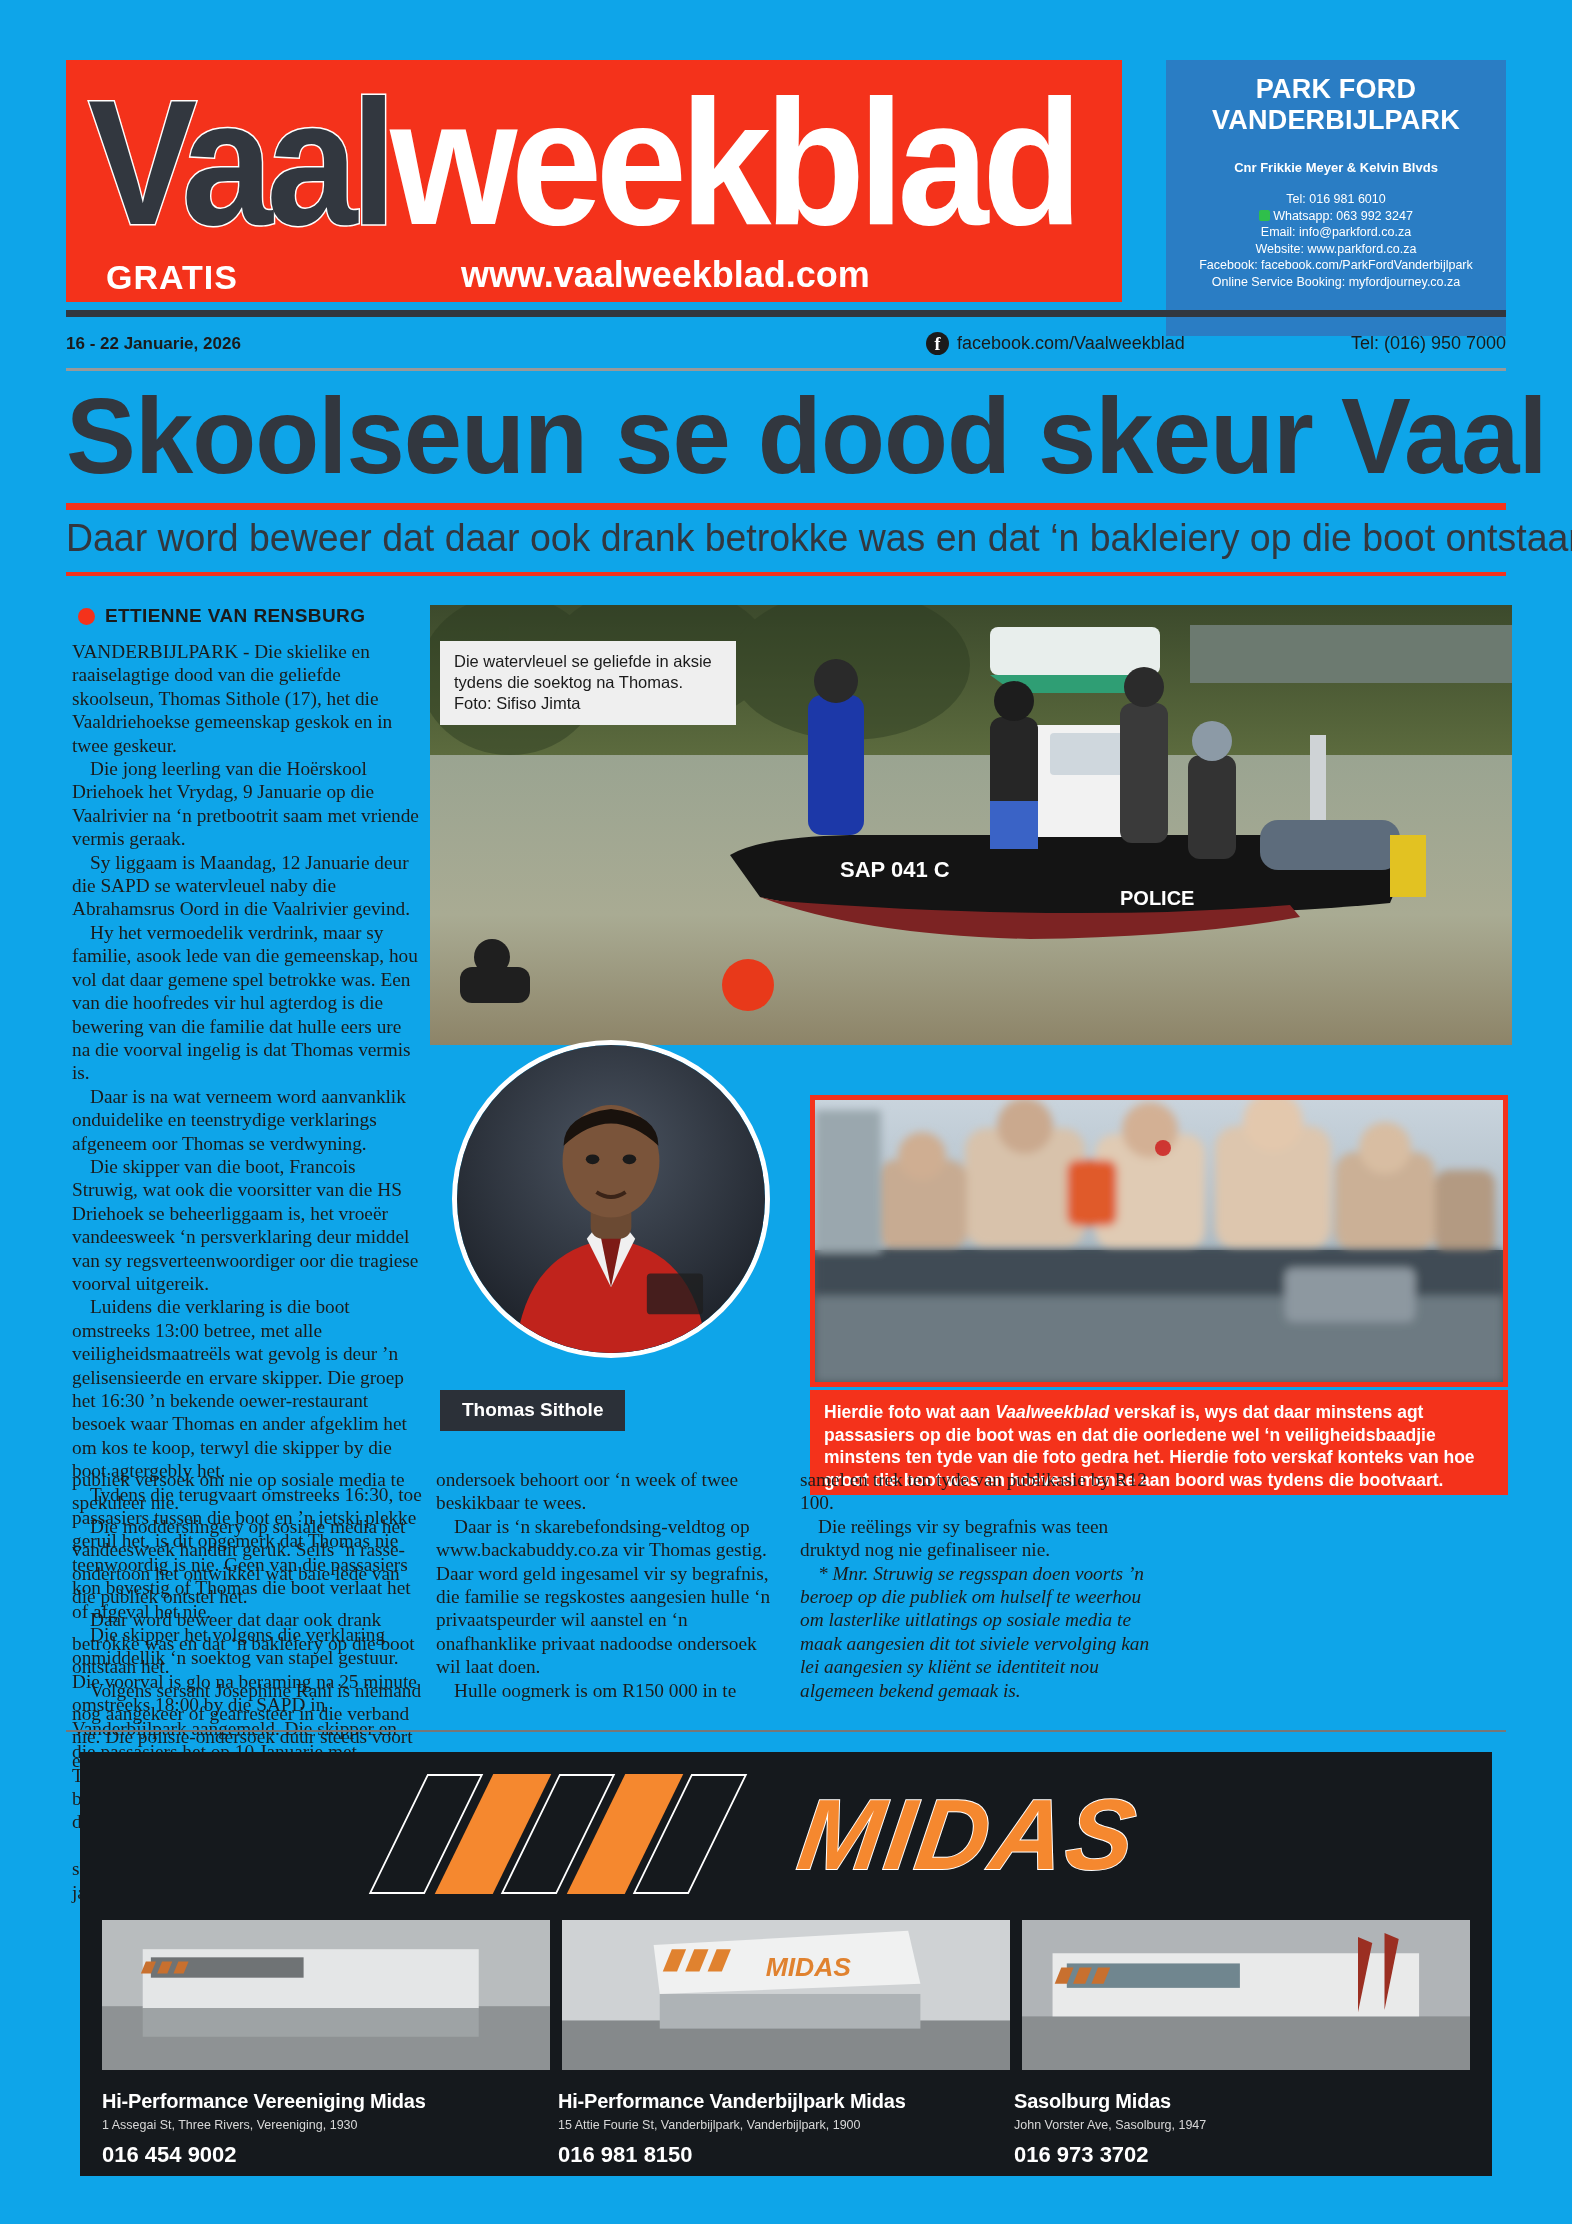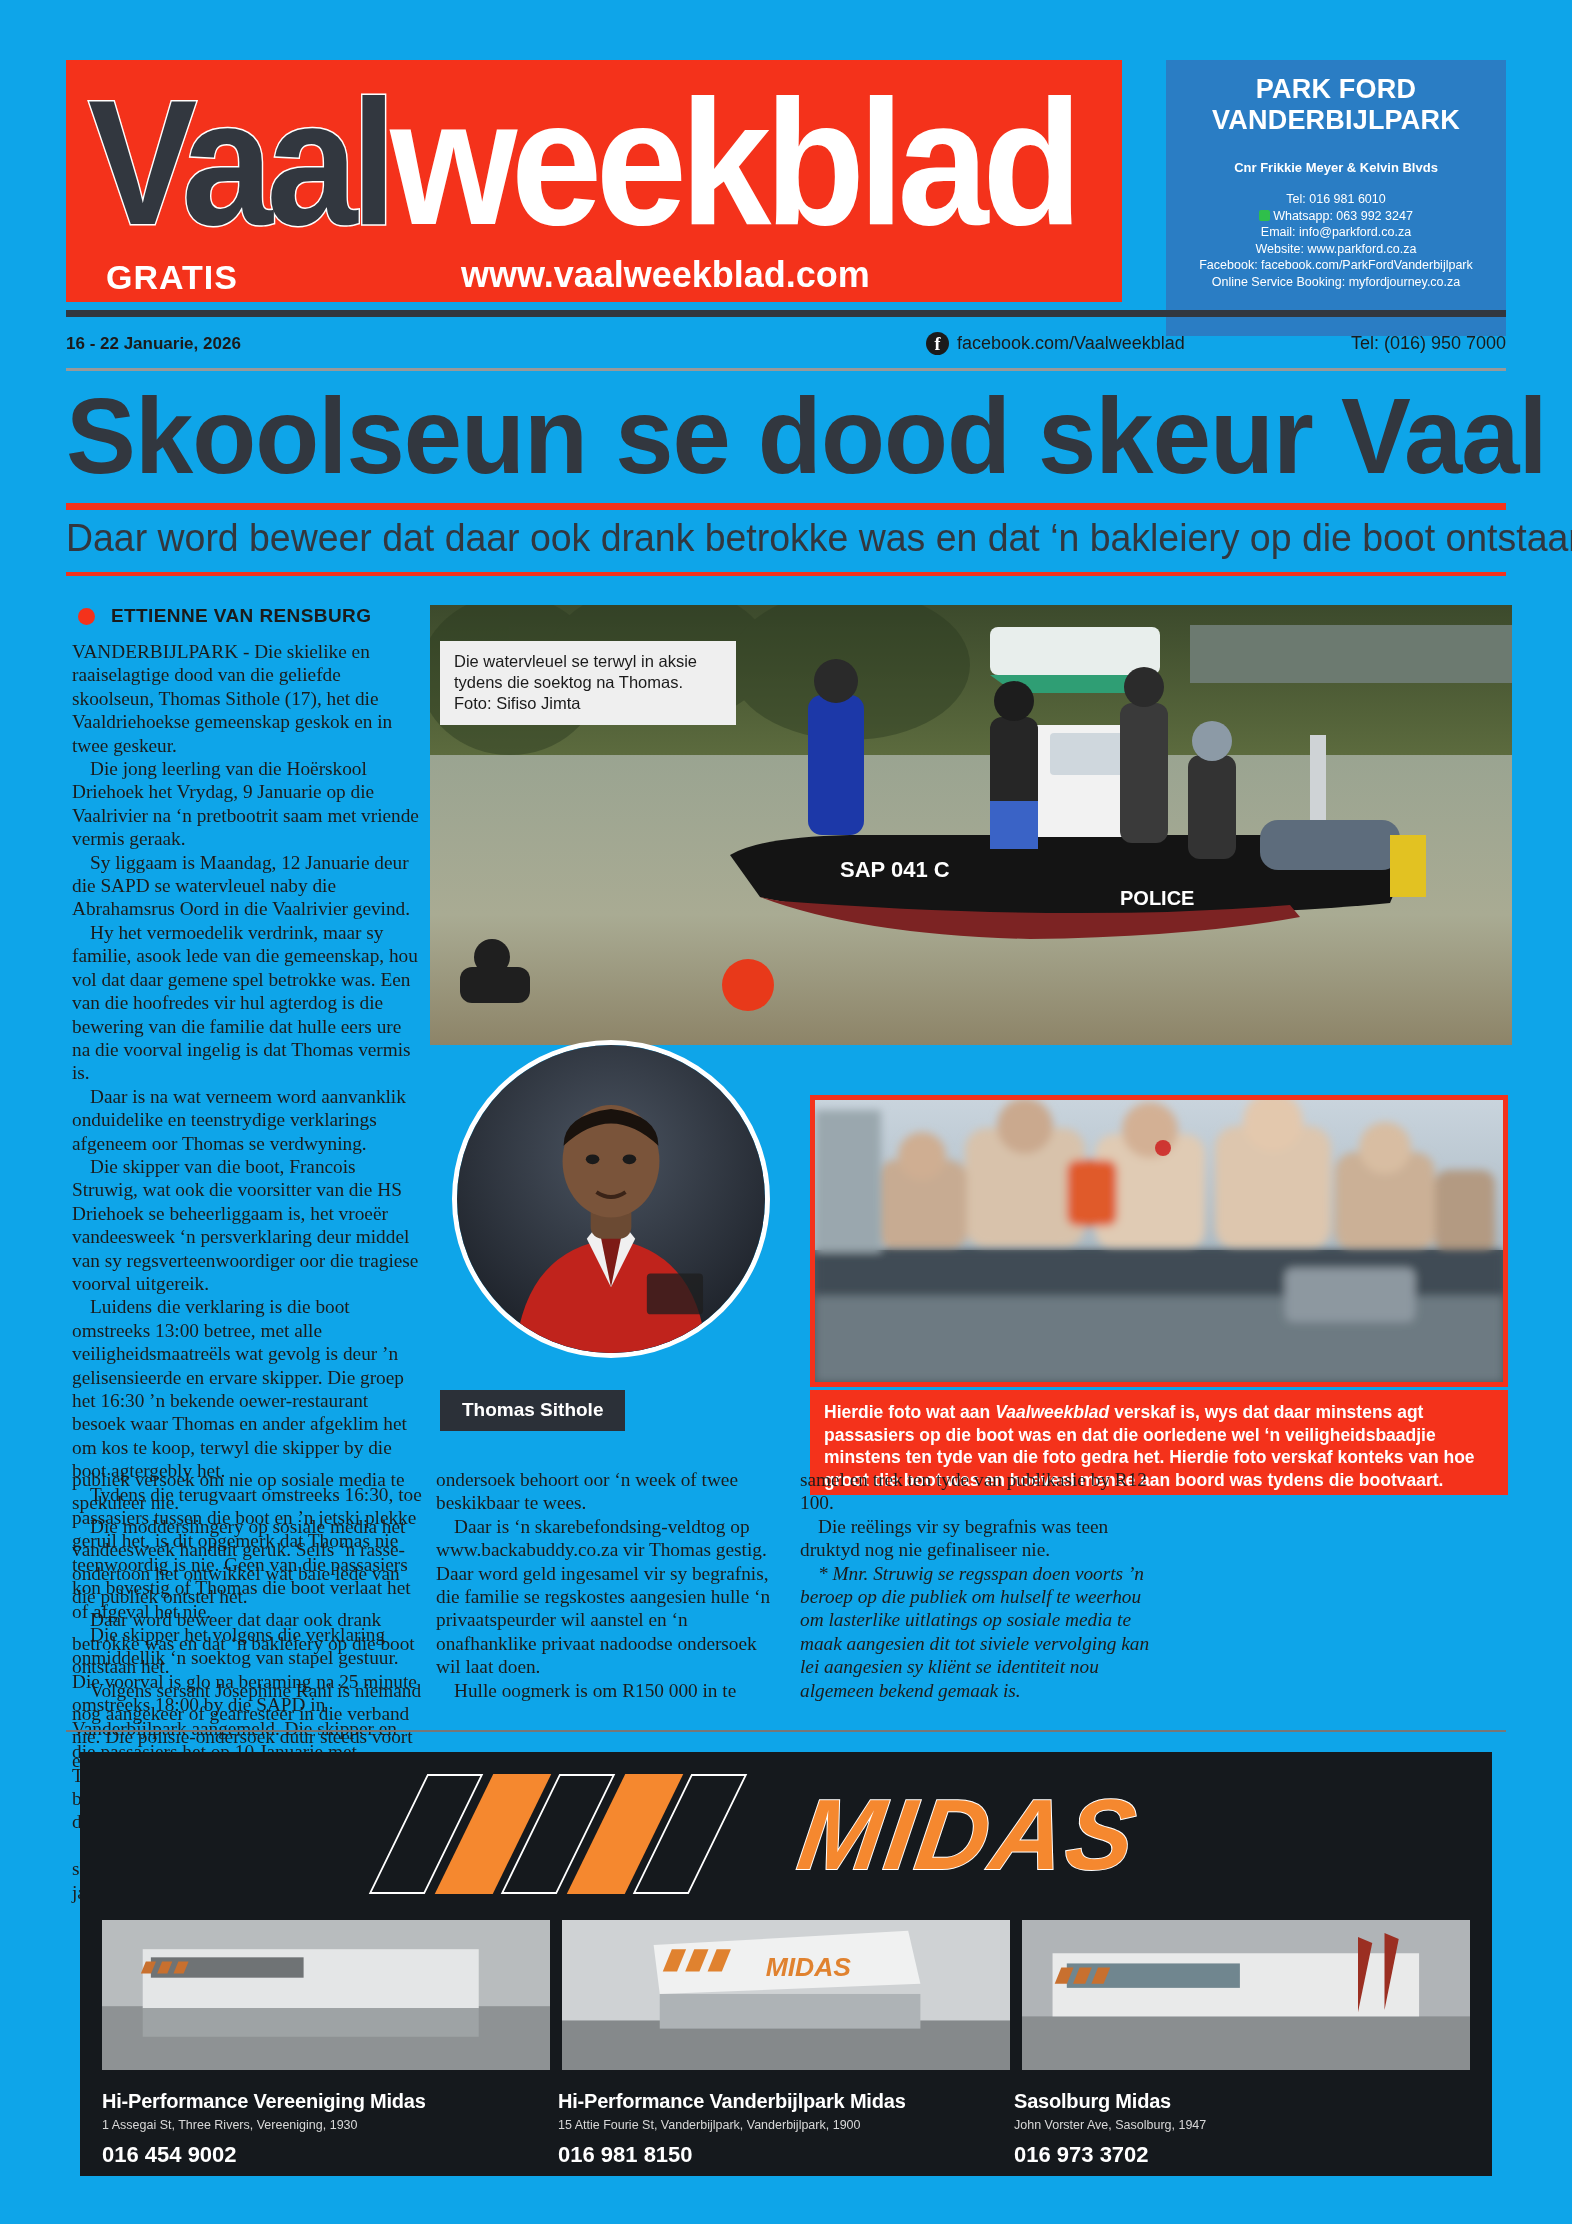--- a/index.html
+++ b/index.html
@@ -86,21 +86,21 @@
   }
   .hl-rule { position:absolute; left:66px; top:503px; width:1440px; height:7px; background:#F4321B; }
   .kicker {
     position:absolute; left:66px; top:516px; width:1448px;
     font-size:38px; line-height:44px; color:#32373F; white-space:nowrap;
     transform:scaleX(0.985); transform-origin:left top;
   }
   .kicker-rule { position:absolute; left:66px; top:572px; width:1440px; height:4px; background:#F4321B; }
 
   
-  .byline { position:absolute; left:78px; top:605px; display:flex; align-items:center; gap:16px; }
+  .byline { position:absolute; left:78px; top:605px; display:flex; align-items:center; gap:10px; }
   .byline .dot { width:17px; height:17px; border-radius:50%; background:#F4321B; }
   .byline .name { font-size:19px; font-weight:bold; letter-spacing:0.4px; color:#1b1b1b; }
 
   
   .bodytext {
     font-family:"Liberation Serif", serif;
     font-size:19.3px; line-height:23.4px; color:#1b1b1b;
     text-align:left;
   }
   .bodytext p { text-indent:18px; margin:0; }
@@ -281,21 +281,21 @@
         <rect x="758" y="150" width="48" height="104" rx="12" fill="#333333"></rect>
           <circle cx="782" cy="136" r="20" fill="#8c9aa6"></circle>
       </g>
       <circle cx="318" cy="380" r="26" fill="#e8391a"></circle>
       <g fill="#1f1f1f">
           <circle cx="62" cy="352" r="18"></circle>
           <rect x="30" y="362" width="70" height="36" rx="12"></rect>
         </g>
     </svg>
     <div class="cap-box">
-      <div>Die watervleuel se terwyl in aksie tydens die soektog na Thomas.</div>
+      <div>Die watervleuel se geliefde in aksie tydens die soektog na Thomas.</div>
       <div>Foto: Sifiso Jimta</div>
     </div>
   </div>
 
   <div class="portrait">
     <svg class="fill" viewBox="0 0 318 318" preserveAspectRatio="xMidYMid slice">
       <defs>
         <radialGradient id="bg2" cx="50%" cy="35%" r="75%">
           <stop offset="0%" stop-color="#4a5360"></stop>
             <stop offset="100%" stop-color="#171b22"></stop>

